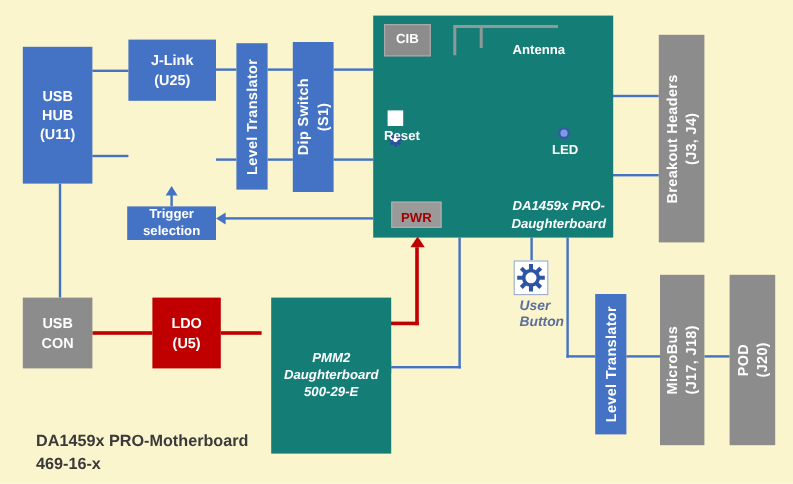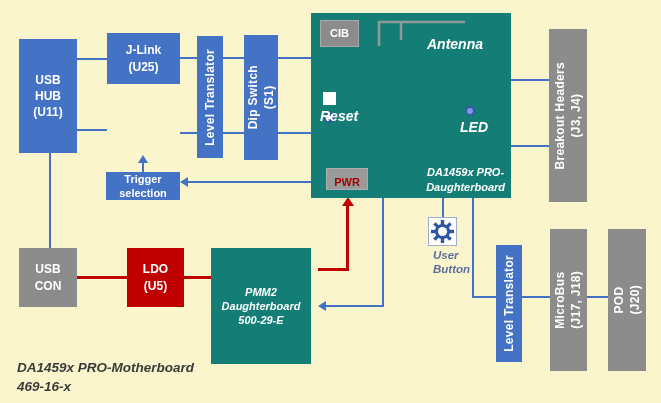--- a/index.html
+++ b/index.html
@@ -27,23 +27,23 @@
   .hline{height:2px;}
   .vline{width:2px;}
   .rline{background:#C00000;}
   .hline.rline{height:3px;}
   .vline.rline{width:3px;}
   .arr{position:absolute;width:0;height:0;}
   .arr-left-blue{border-top:5px solid transparent;border-bottom:5px solid transparent;border-right:8px solid #4472C4;}
   .arr-up-blue{border-left:5px solid transparent;border-right:5px solid transparent;border-bottom:8px solid #4472C4;}
   .arr-up-red{border-left:6px solid transparent;border-right:6px solid transparent;border-bottom:9px solid #C00000;}
   .boardlabel{position:absolute;font-size:11px;font-style:italic;color:#fff;white-space:pre-line;line-height:1.3;}
-  .tinylabel{position:absolute;font-size:14px;font-style:italic;color:#fff;}
+  .tinylabel{position:absolute;font-size:11px;color:#fff;}
   .caption{
-    position:absolute;left:17px;top:359px;font-size:13.5px;font-style:italic;
+    position:absolute;left:30px;top:359px;font-size:13.5px;
     color:#3A3A3A;white-space:pre-line;line-height:1.4;
   }
 </style>
 </head>
 <body>
 
 <div id="canvas">
 
   <div class="hline" style="left:77px;top:58px;width:30px;"></div>
   <div class="hline" style="left:77px;top:129px;width:30px;"></div>
@@ -147,21 +147,21 @@
   <div class="block gray f12" style="left:19px;top:248px;width:58px;height:59px;">
     <span>USB
 CON</span>
   </div>
 
   <div class="block red f12" style="left:127px;top:248px;width:57px;height:59px;">
     <span>LDO
 (U5)</span>
   </div>
 
-  <div class="block teal f11 ital" style="left:211px;top:248px;width:100px;height:116px;">
+  <div class="block teal f11 ital" style="left:226px;top:248px;width:100px;height:130px;">
     <span>PMM2
 Daughterboard
 500-29-E</span>
   </div>
 
   <div style="position:absolute;left:428px;top:217px;width:29px;height:29px;background:#fff;border:1px solid #9FAFCF;box-sizing:border-box;">
     <svg width="27" height="27" viewBox="0 0 27 27">
       <g stroke="#2E55A5" stroke-width="3.4">
         <line x1="13.5" y1="2" x2="13.5" y2="25"></line>
         <line x1="2" y1="13.5" x2="25" y2="13.5"></line>

